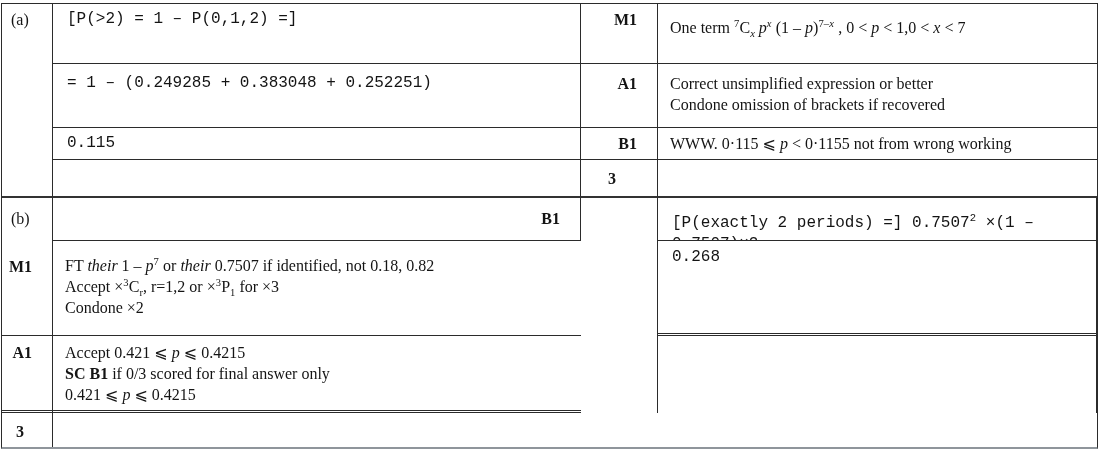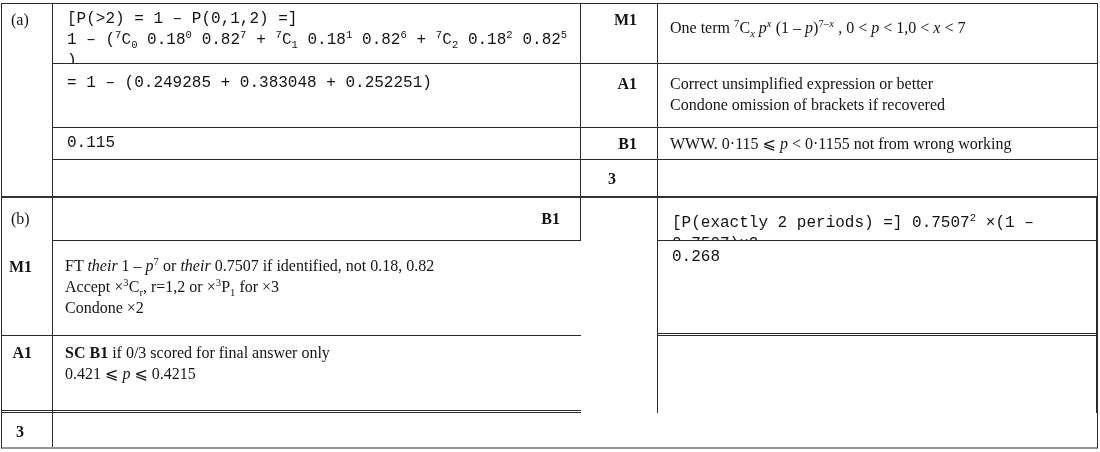--- a/index.html
+++ b/index.html
@@ -54,21 +54,20 @@
 </style>
 </head>
 <body>
 
 <div id="stage">
   <div class="ms-table">
 
     <div class="cell part br pt5">(a)</div>
     <div class="cell work br bb pt5">
       <div>[P(&gt;2) = 1 – P(0,1,2) =]</div>
-      <div>1 – (<sup>7</sup>C<sub>0</sub> 0.18<sup>0</sup> 0.82<sup>7</sup>  + <sup>7</sup>C<sub>1</sub> 0.18<sup>1</sup> 0.82<sup>6</sup>  + <sup>7</sup>C<sub>2</sub> 0.18<sup>2</sup> 0.82<sup>5</sup> )</div>
     </div>
     <div class="cell mark br bb pt5">M1</div>
     <div class="cell comm bb pt13">
       <div>One term <sup>7</sup>C<sub><i>x</i></sub>  <i>p</i><sup><i>x</i></sup> (1 – <i>p</i>)<sup>7–<i>x</i></sup> , 0 &lt; <i>p</i> &lt; 1,0 &lt; <i>x</i> &lt; 7</div>
     </div>
 
     <div class="cell part br"></div>
     <div class="cell work br bb pt9">
       <div>= 1 – (0.249285 + 0.383048 + 0.252251)</div>
     </div>
@@ -105,20 +104,21 @@
       <div>Accept ×<sup>3</sup>C<sub>r</sub>, r=1,2 or ×<sup>3</sup>P<sub>1</sub> for ×3</div>
       <div>Condone ×2</div>
     </div>
 
     <div class="cell part br"></div>
     <div class="cell work br bbd pt6">
       <div>0.268</div>
     </div>
     <div class="cell mark br bbd pt6">A1</div>
     <div class="cell comm bbd pt6">
+      <div>Accept 0.421 ⩽ <i>p</i> ⩽ 0.4215</div>
       <div><b>SC B1</b> if 0/3 scored for final answer only</div>
       <div>0.421 ⩽ <i>p</i> ⩽ 0.4215</div>
     </div>
 
     <div class="cell part br"></div>
     <div class="cell work br"></div>
     <div class="cell mark total br pt8">3</div>
     <div class="cell comm"></div>
 
   </div>

